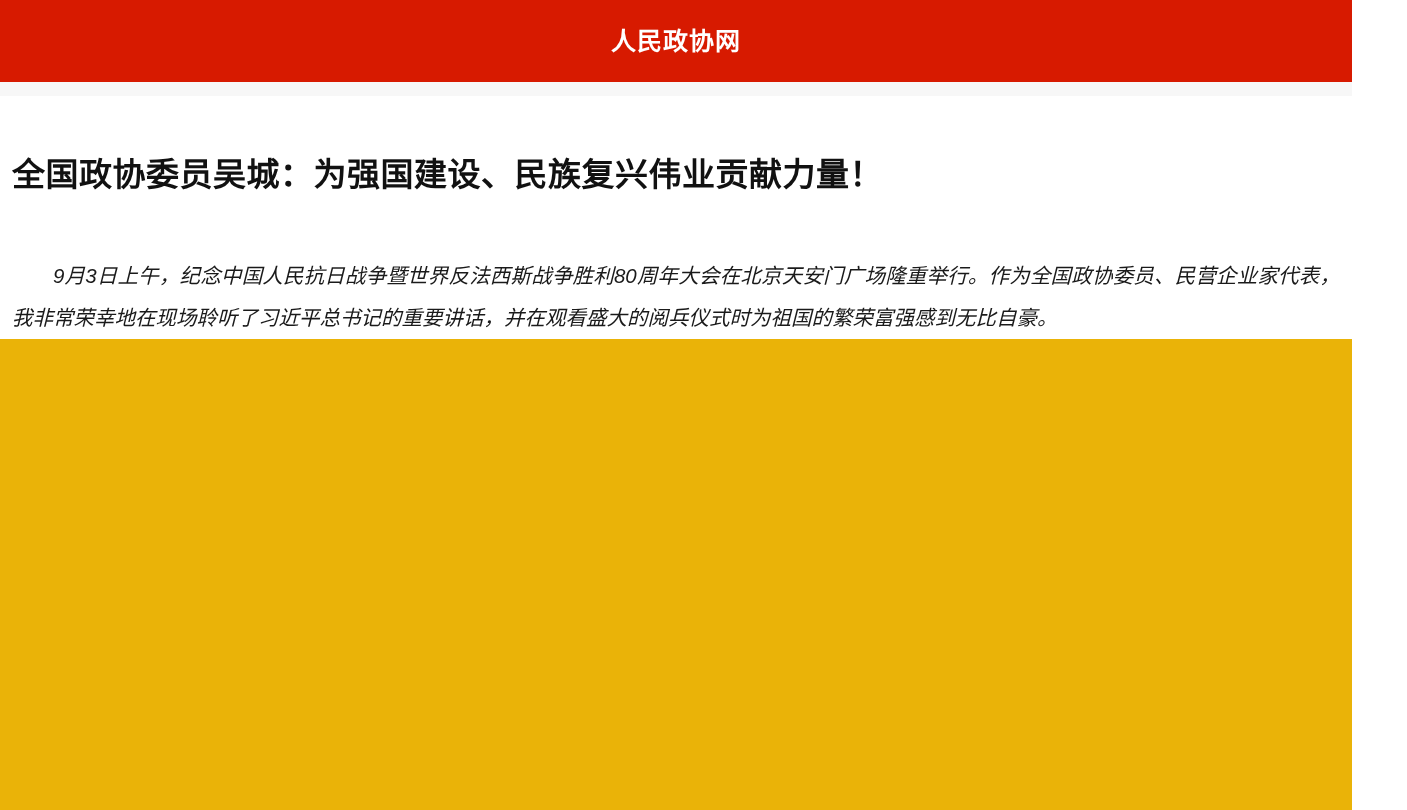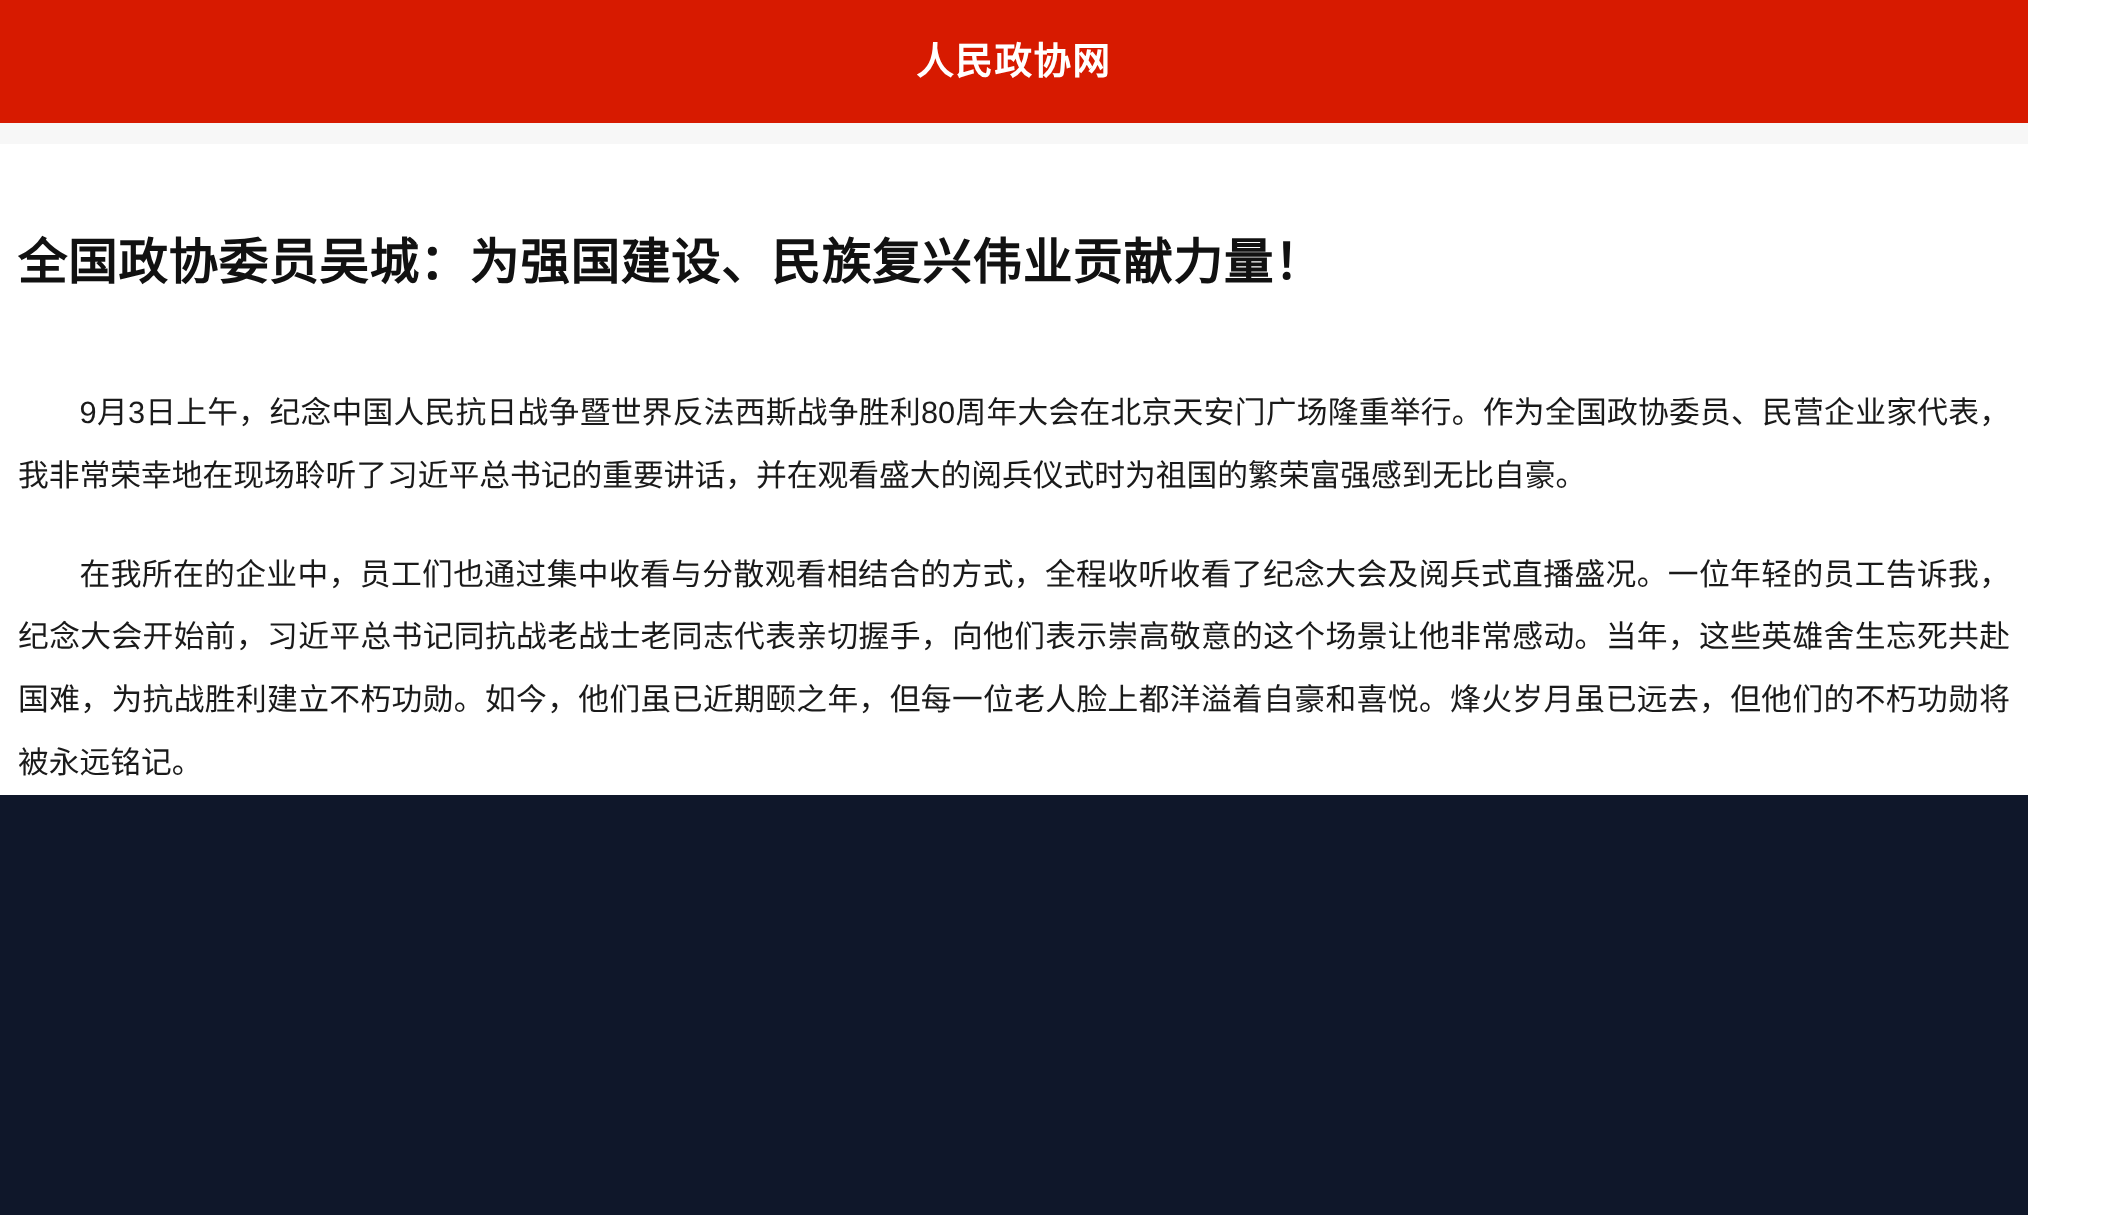--- a/index.html
+++ b/index.html
@@ -11,21 +11,21 @@
   body {
     width: 1407px;
     min-height: 810px;
     font-family: "Liberation Sans", "DejaVu Sans", sans-serif;
     color: #000000;
     overflow: hidden;
   }
   .page {
     width: 1352px;
     min-height: 810px;
-    background: #0f172a;
+    background: #eab308;
     position: relative;
   }
   .site-header {
     height: 82px;
     background: #d71a00;
     display: flex;
     align-items: center;
     justify-content: center;
   }
   .site-title {
@@ -52,20 +52,21 @@
     line-height: 1.3;
     letter-spacing: 0.5px;
   }
   .article-body {
     margin-top: 58px;
     font-size: 20.5px;
     line-height: 2.04;
     color: #1a1a1a;
     text-align: justify;
     text-justify: inter-ideograph;
+    font-style: italic;
   }
   .article-body p {
     margin: 0 0 24px 0;
     text-indent: 2em;
   }
   .article-body p:last-child {
     margin-bottom: 0;
   }
 </style>
 </head>
@@ -77,17 +78,16 @@
     <div class="site-title">人民政协网</div>
   </div>
 
   <div class="header-gap"></div>
 
   <div class="article">
     <h1 class="article-title">全国政协委员吴城：为强国建设、民族复兴伟业贡献力量！</h1>
 
     <div class="article-body">
       <p>9月3日上午，纪念中国人民抗日战争暨世界反法西斯战争胜利80周年大会在北京天安门广场隆重举行。作为全国政协委员、民营企业家代表，我非常荣幸地在现场聆听了习近平总书记的重要讲话，并在观看盛大的阅兵仪式时为祖国的繁荣富强感到无比自豪。</p>
-      <p>在我所在的企业中，员工们也通过集中收看与分散观看相结合的方式，全程收听收看了纪念大会及阅兵式直播盛况。一位年轻的员工告诉我，纪念大会开始前，习近平总书记同抗战老战士老同志代表亲切握手，向他们表示崇高敬意的这个场景让他非常感动。当年，这些英雄舍生忘死共赴国难，为抗战胜利建立不朽功勋。如今，他们虽已近期颐之年，但每一位老人脸上都洋溢着自豪和喜悦。烽火岁月虽已远去，但他们的不朽功勋将被永远铭记。</p>
     </div>
   </div>
 
 </div>
 
 </body></html>

